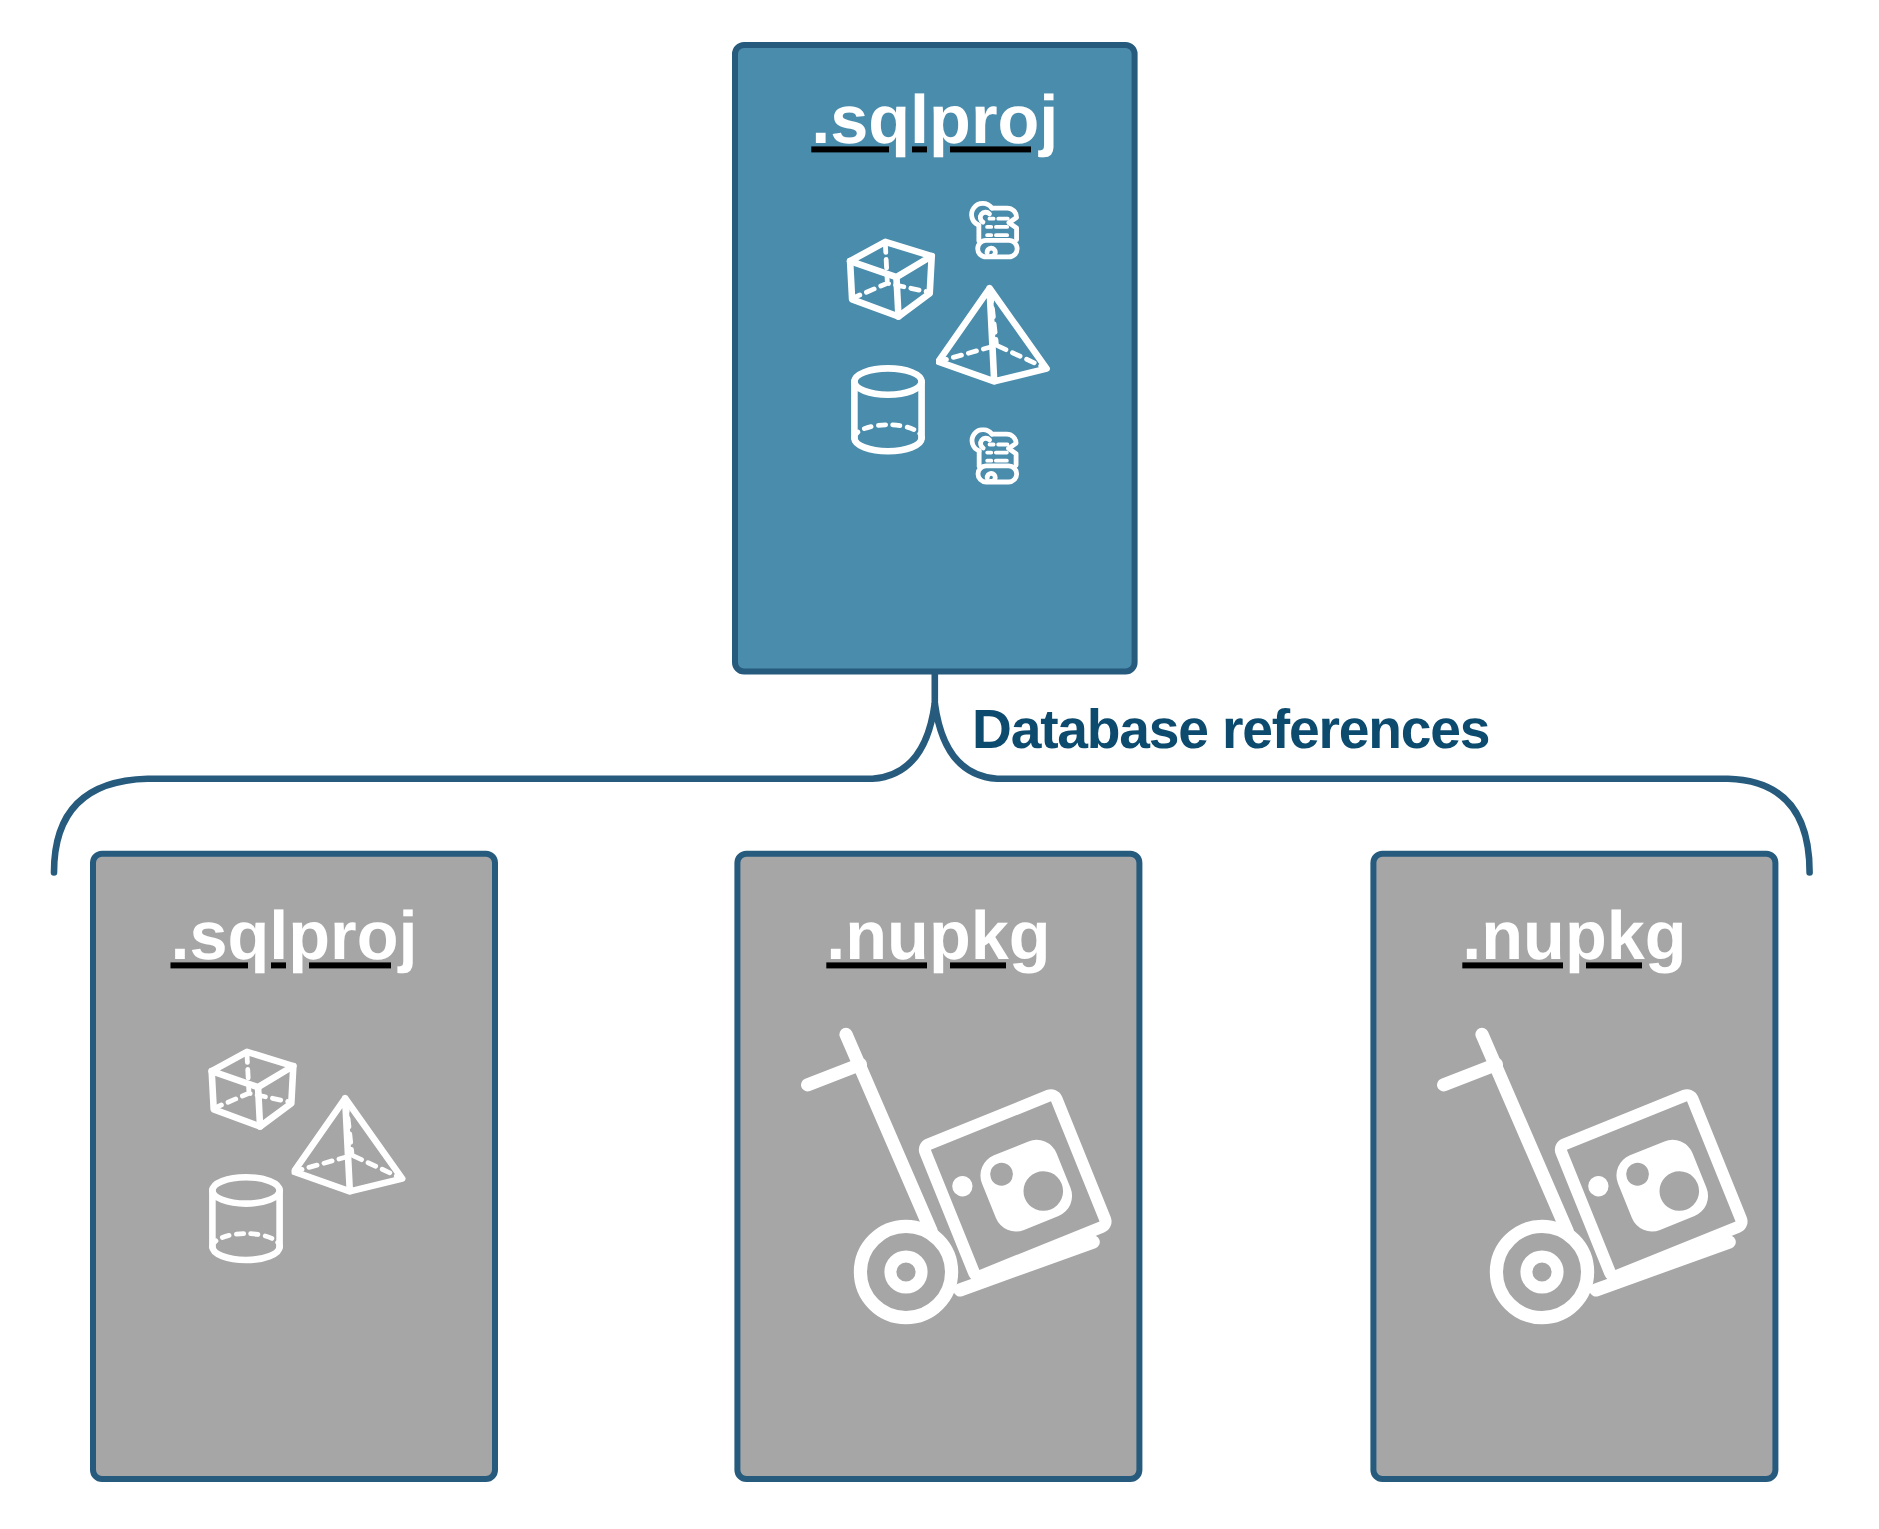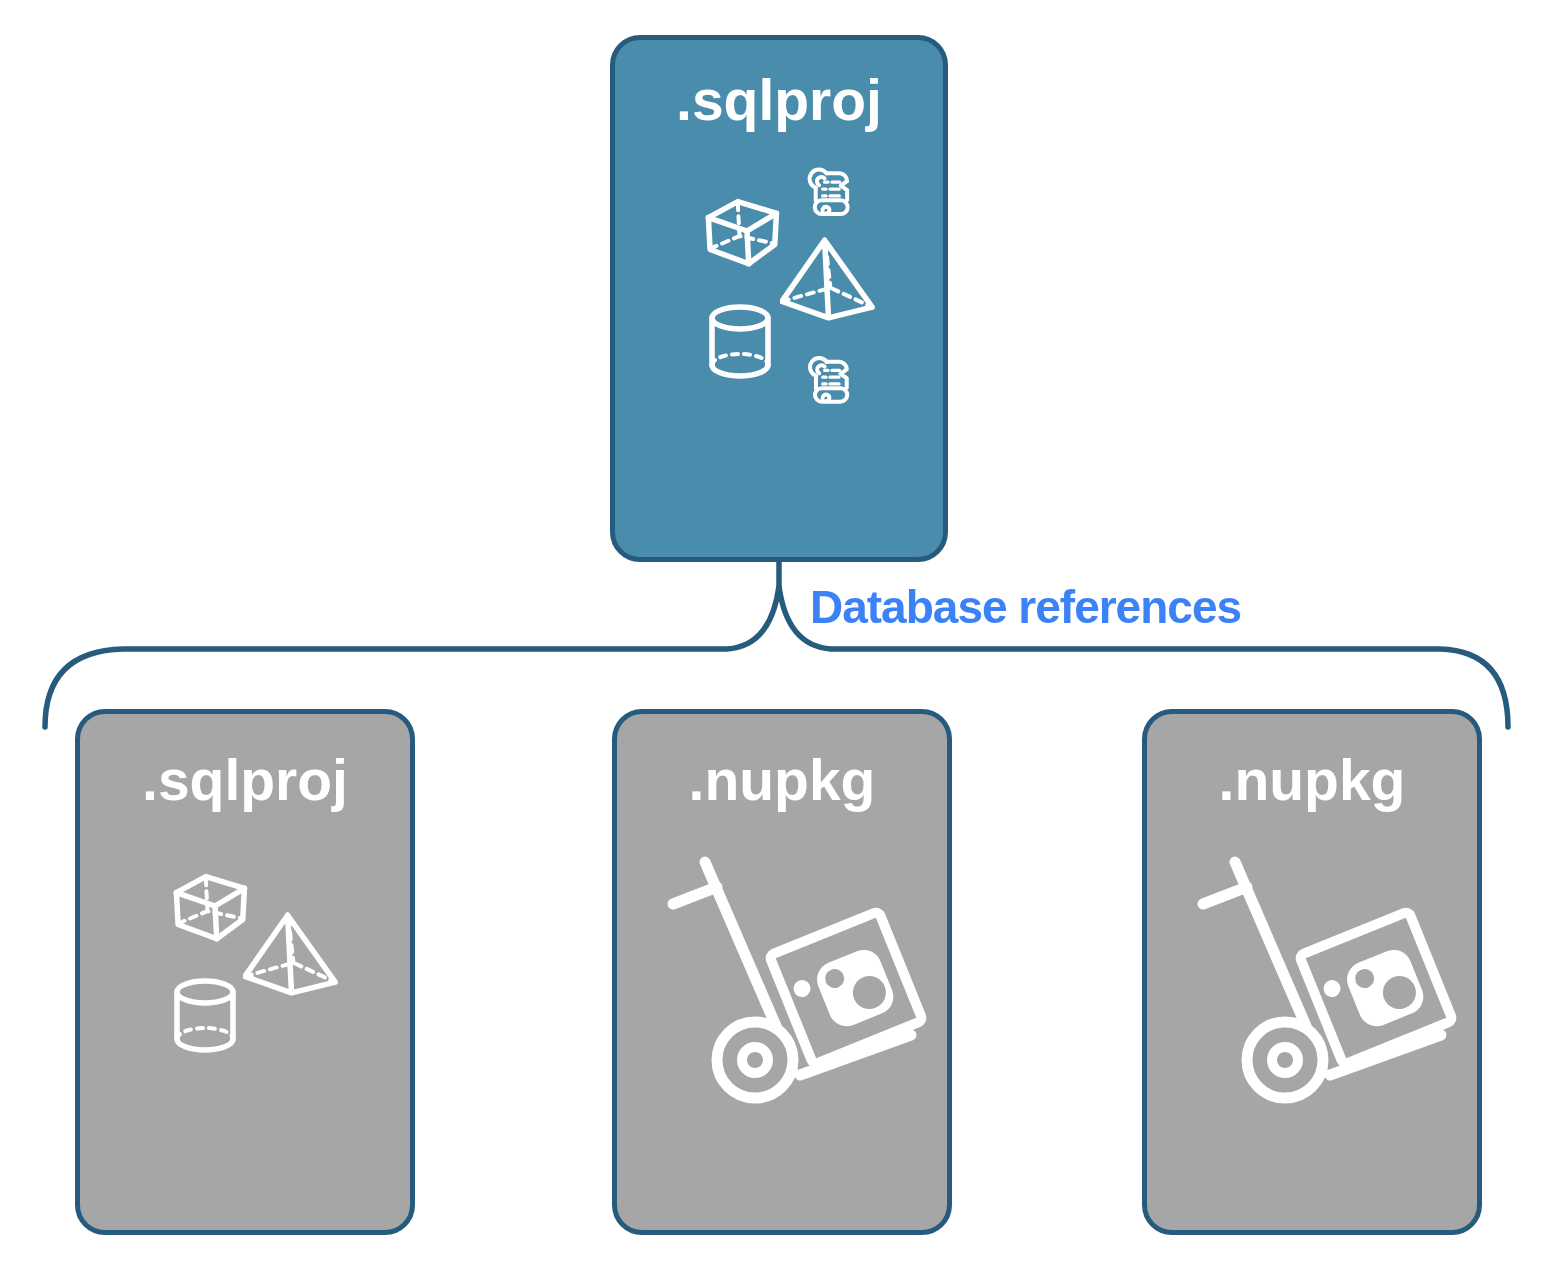--- a/index.html
+++ b/index.html
@@ -10,27 +10,28 @@
     font-family:"Liberation Sans",sans-serif;
     overflow:hidden;
   }
   .connector-svg{
     position:absolute;left:0;top:0;width:1566px;height:1274px;
     pointer-events:none;
   }
   .connector-label{
     position:absolute;left:810px;top:584px;
     font-size:46px;font-weight:700;line-height:1;
-    letter-spacing:-1px;color:#3b82f6;white-space:nowrap;
+    letter-spacing:-1px;color:#0c4a6e;white-space:nowrap;
   }
   .box{
     position:absolute;
     box-sizing:border-box;
     border:5px solid #265B7D;
-    border-radius:30px;
+    border-radius:10px;
+    text-decoration:underline;
   }
   .box-root{left:610px;top:35px;width:338px;height:527px;background:#4A8CAC;}
   .box-child{top:709px;width:340px;height:526px;background:#A6A6A6;}
   .child-0{left:75px;}
   .child-1{left:612px;}
   .child-2{left:1142px;}
   .box-title{
     color:#ffffff;font-weight:700;text-align:center;
     font-size:57px;line-height:1;letter-spacing:0;
   }

